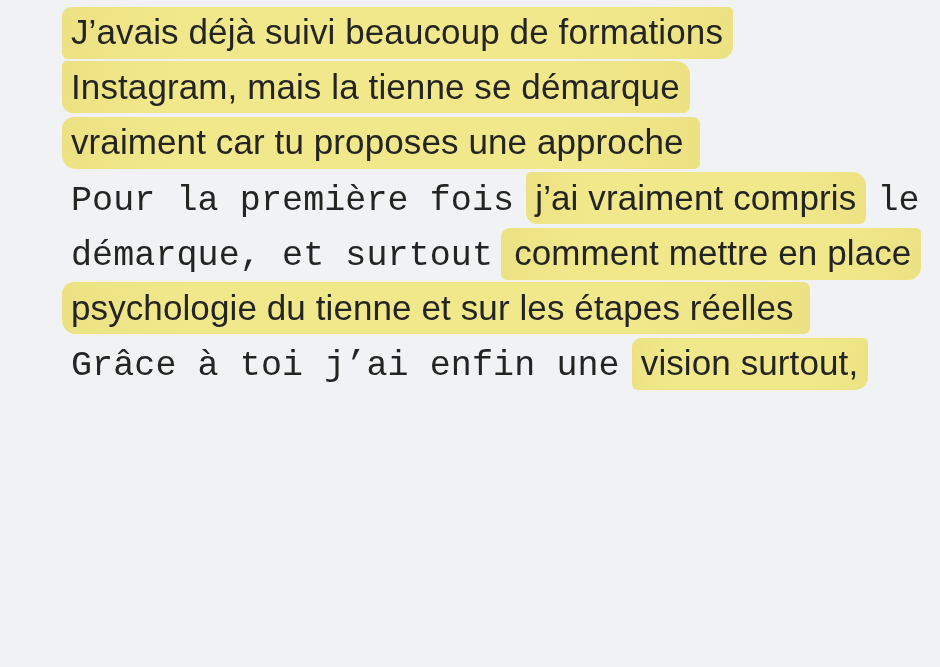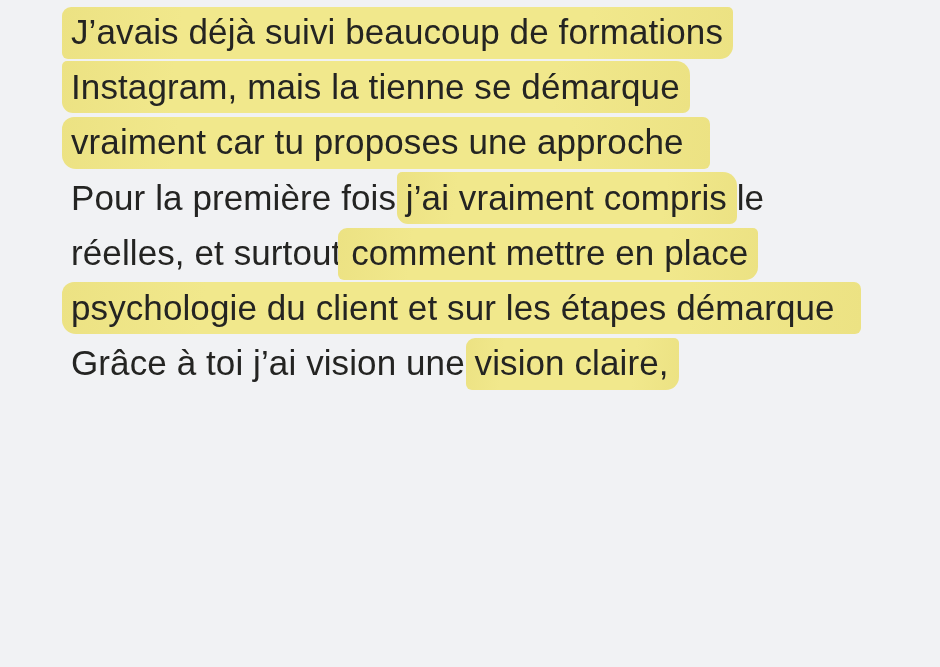--- a/index.html
+++ b/index.html
@@ -34,38 +34,39 @@
     border-radius: 9px 5px 13px 6px;
   }
   
   .line:nth-child(2n) .hl {
     border-radius: 5px 14px 7px 11px;
     padding-top: 6px;
     padding-bottom: 7px;
   }
   .line:nth-child(3n) .hl {
     border-radius: 12px 7px 6px 14px;
-    padding-right: 26px;
+    padding-right: 16px;
     margin-right: -16px;
   }
   .line:nth-child(5n) .hl {
     padding-left: 13px;
     margin-left: -13px;
     text-align: right;
   }
   .plain {
     background: transparent;
+    font-family: Liberation Mono, monospace;
   }
 </style>
 </head>
 <body>
 
 <div class="page">
   <div class="text-block">
       <div class="line"><span class="hl">J’avais déjà suivi beaucoup de formations</span></div>
       <div class="line"><span class="hl">Instagram, mais la tienne se démarque</span></div>
       <div class="line"><span class="hl">vraiment car tu proposes une approche</span></div>
       <div class="line"><span class="plain">Pour la première fois </span><span class="hl">j’ai vraiment compris</span><span class="plain"> le</span></div>
-      <div class="line"><span class="plain">réelles, et surtout </span><span class="hl">comment mettre en place</span></div>
-      <div class="line"><span class="hl">psychologie du client et sur les étapes démarque</span></div>
-      <div class="line"><span class="plain">Grâce à toi j’ai vision une </span><span class="hl">vision claire,</span></div>
+      <div class="line"><span class="plain">démarque, et surtout </span><span class="hl">comment mettre en place</span></div>
+      <div class="line"><span class="hl">psychologie du tienne et sur les étapes réelles</span></div>
+      <div class="line"><span class="plain">Grâce à toi j’ai enfin une </span><span class="hl">vision surtout,</span></div>
     </div>
 </div>
 
 </body></html>

